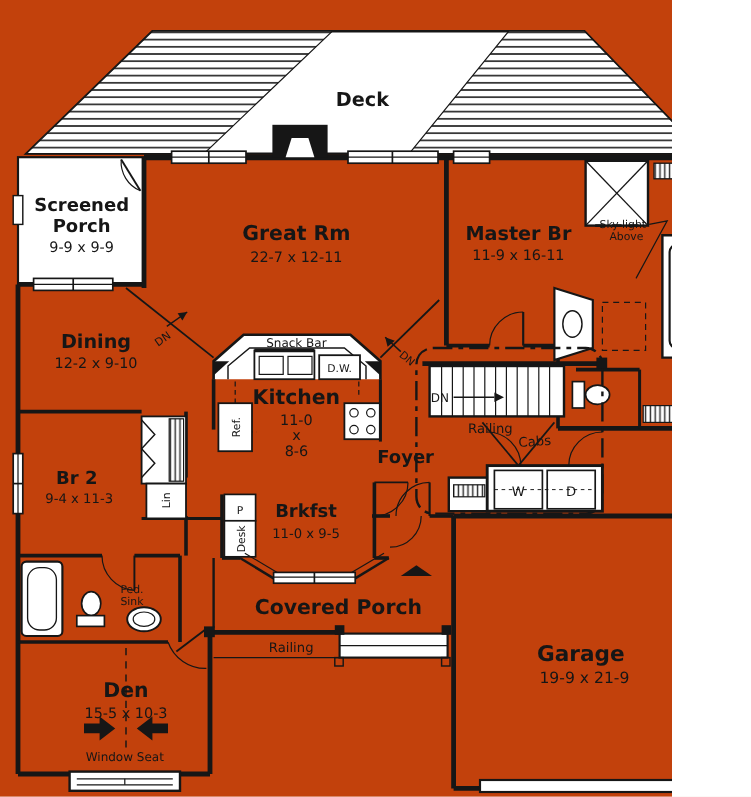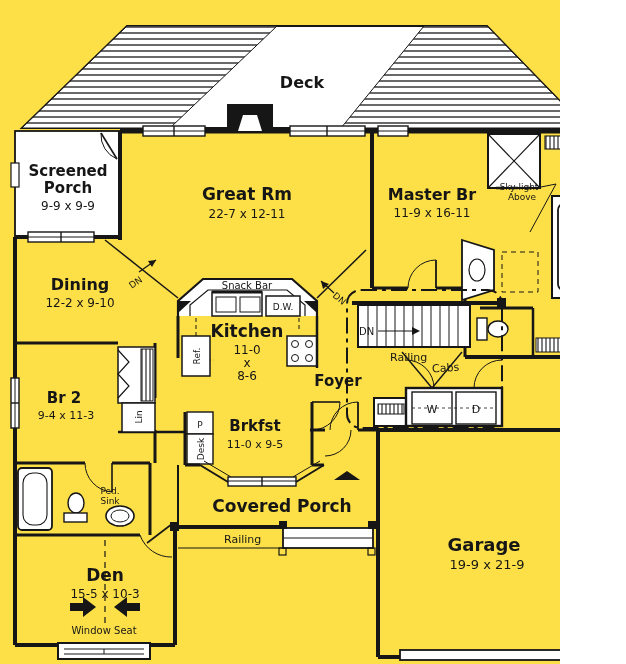--- a/index.html
+++ b/index.html
@@ -1,16 +1,16 @@
 <!DOCTYPE html>
 <html><head>
 <meta charset="utf-8">
 <style>
   html,body{margin:0;padding:0;background:#ffffff;}
-  .sheet{width:560px;height:664px;background:#fde047;position:relative;overflow:hidden;}
+  .sheet{width:560px;height:664px;background:#c2410c;position:relative;overflow:hidden;}
   svg{display:block;}
   text{fill:#161616;font-family:"DejaVu Sans",sans-serif;}
   .room{font-weight:700;}
   .dims{font-weight:400;}
   .anno{font-weight:400;}
 </style>
 </head>
 <body>
 
 <div class="sheet">

